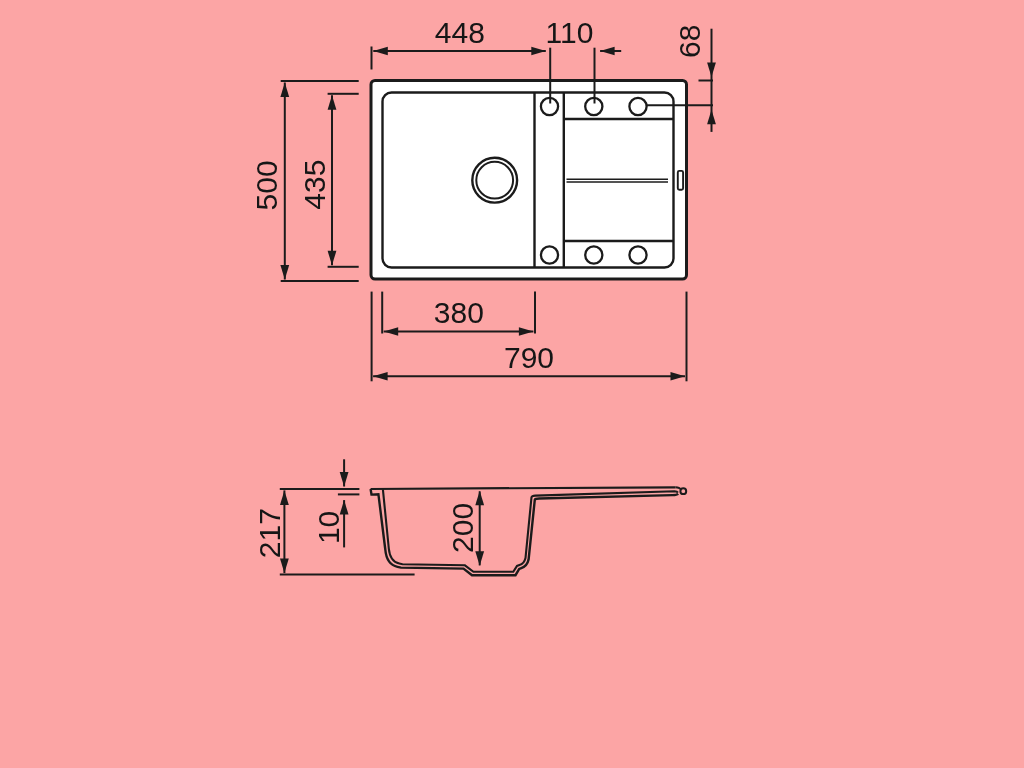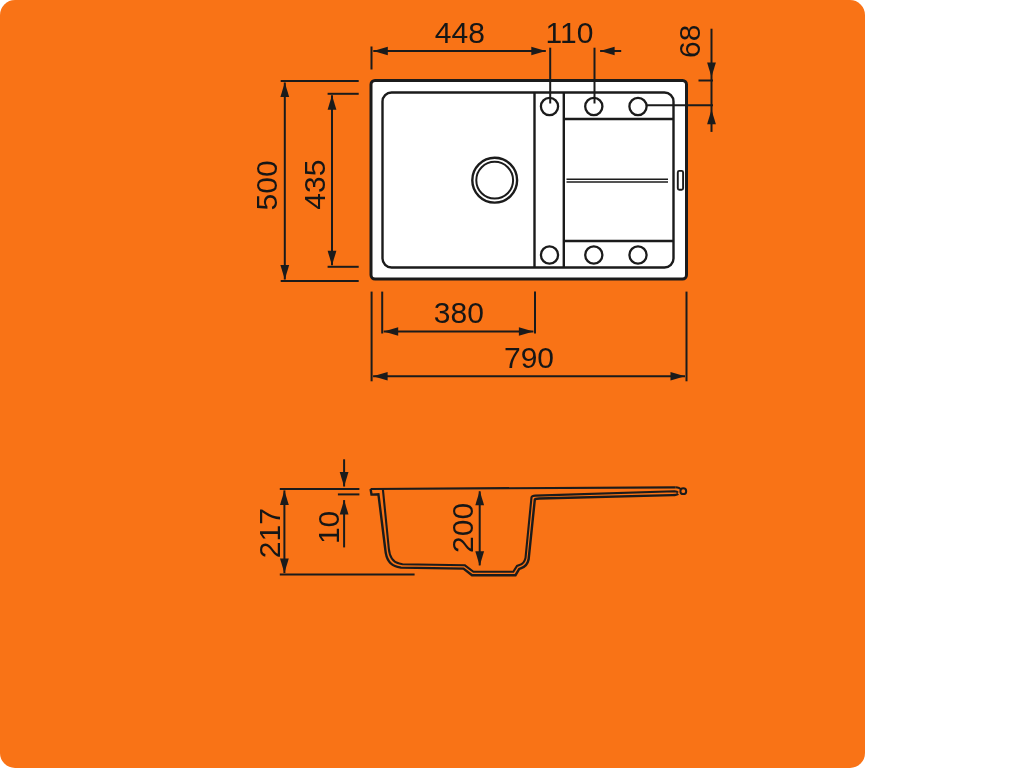--- a/index.html
+++ b/index.html
@@ -1,16 +1,16 @@
 <!DOCTYPE html>
 <html><head>
 <meta charset="utf-8">
 <style>
   html,body{margin:0;padding:0;background:#ffffff;}
-  .page{width:865px;height:768px;background:#f97316;position:relative;overflow:hidden;border-radius:15px;}
+  .page{width:1024px;height:768px;background:#fca5a5;position:relative;overflow:hidden;}
   svg{display:block;}
   text{font-family:"Liberation Sans", sans-serif;fill:#161616;}
 </style>
 </head>
 <body>
 <div class="page">
 <svg width="1024" height="768" viewBox="0 0 1024 768">
   <g stroke="#1b1b1b" fill="none" stroke-width="2">
 
     <rect x="371" y="80.5" width="315.5" height="198.5" rx="4" stroke-width="3" fill="#ffffff"></rect>

